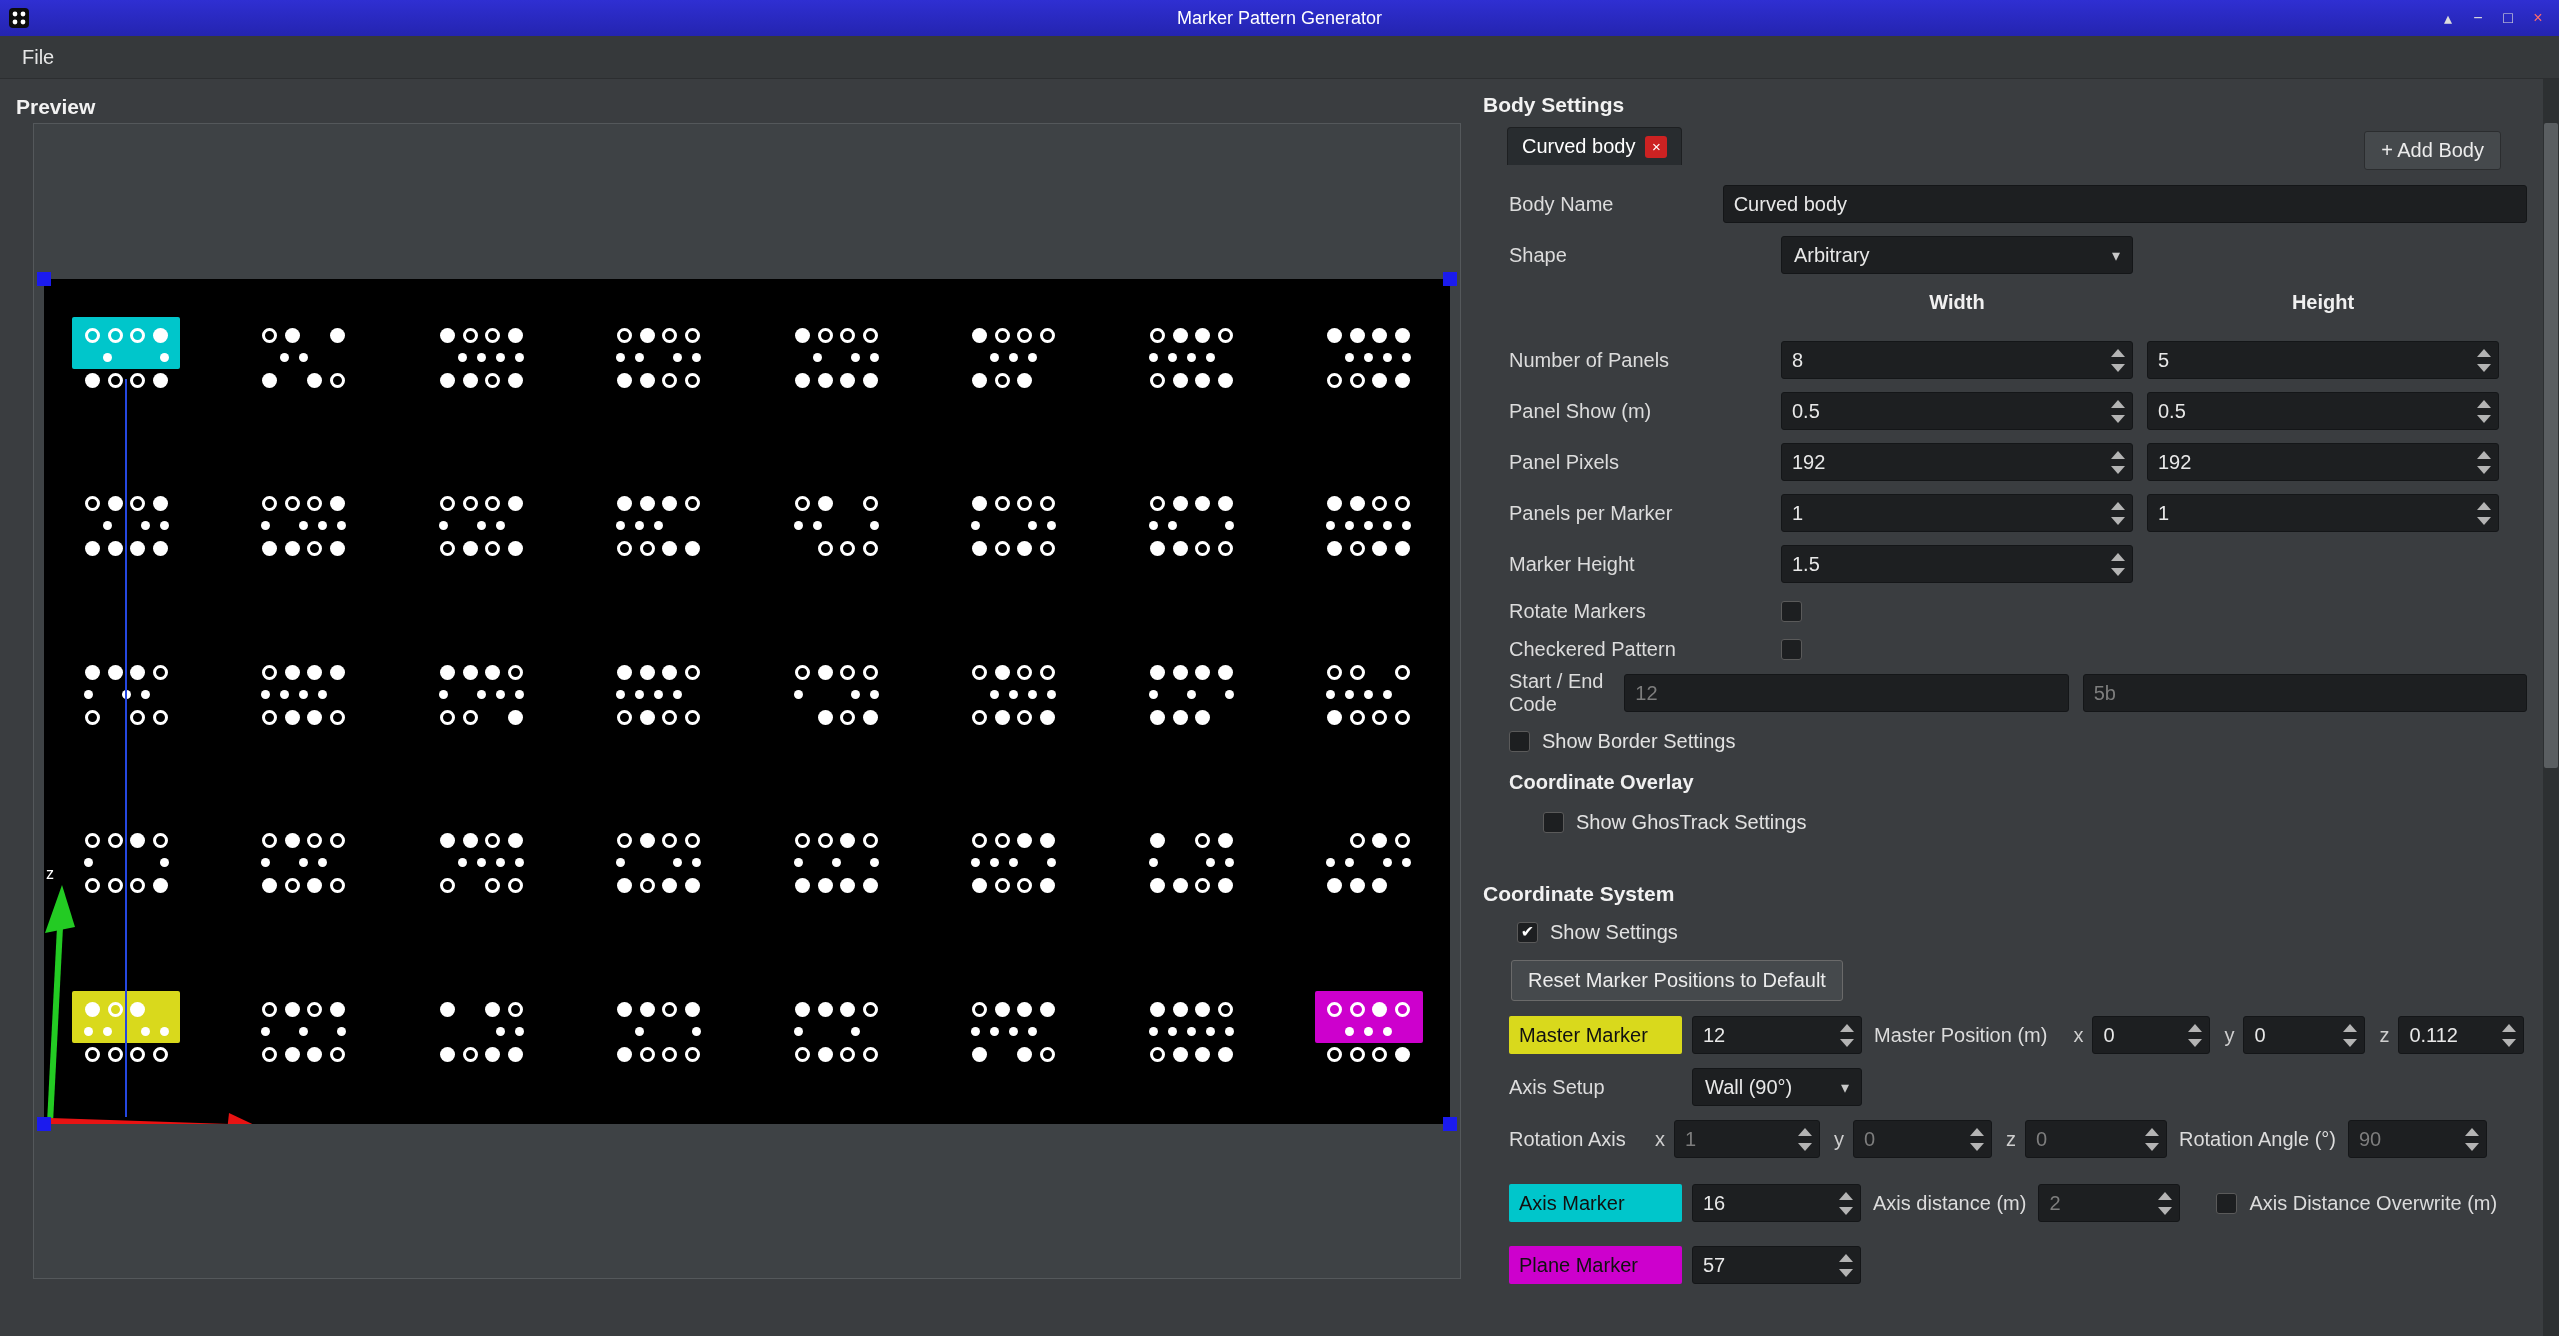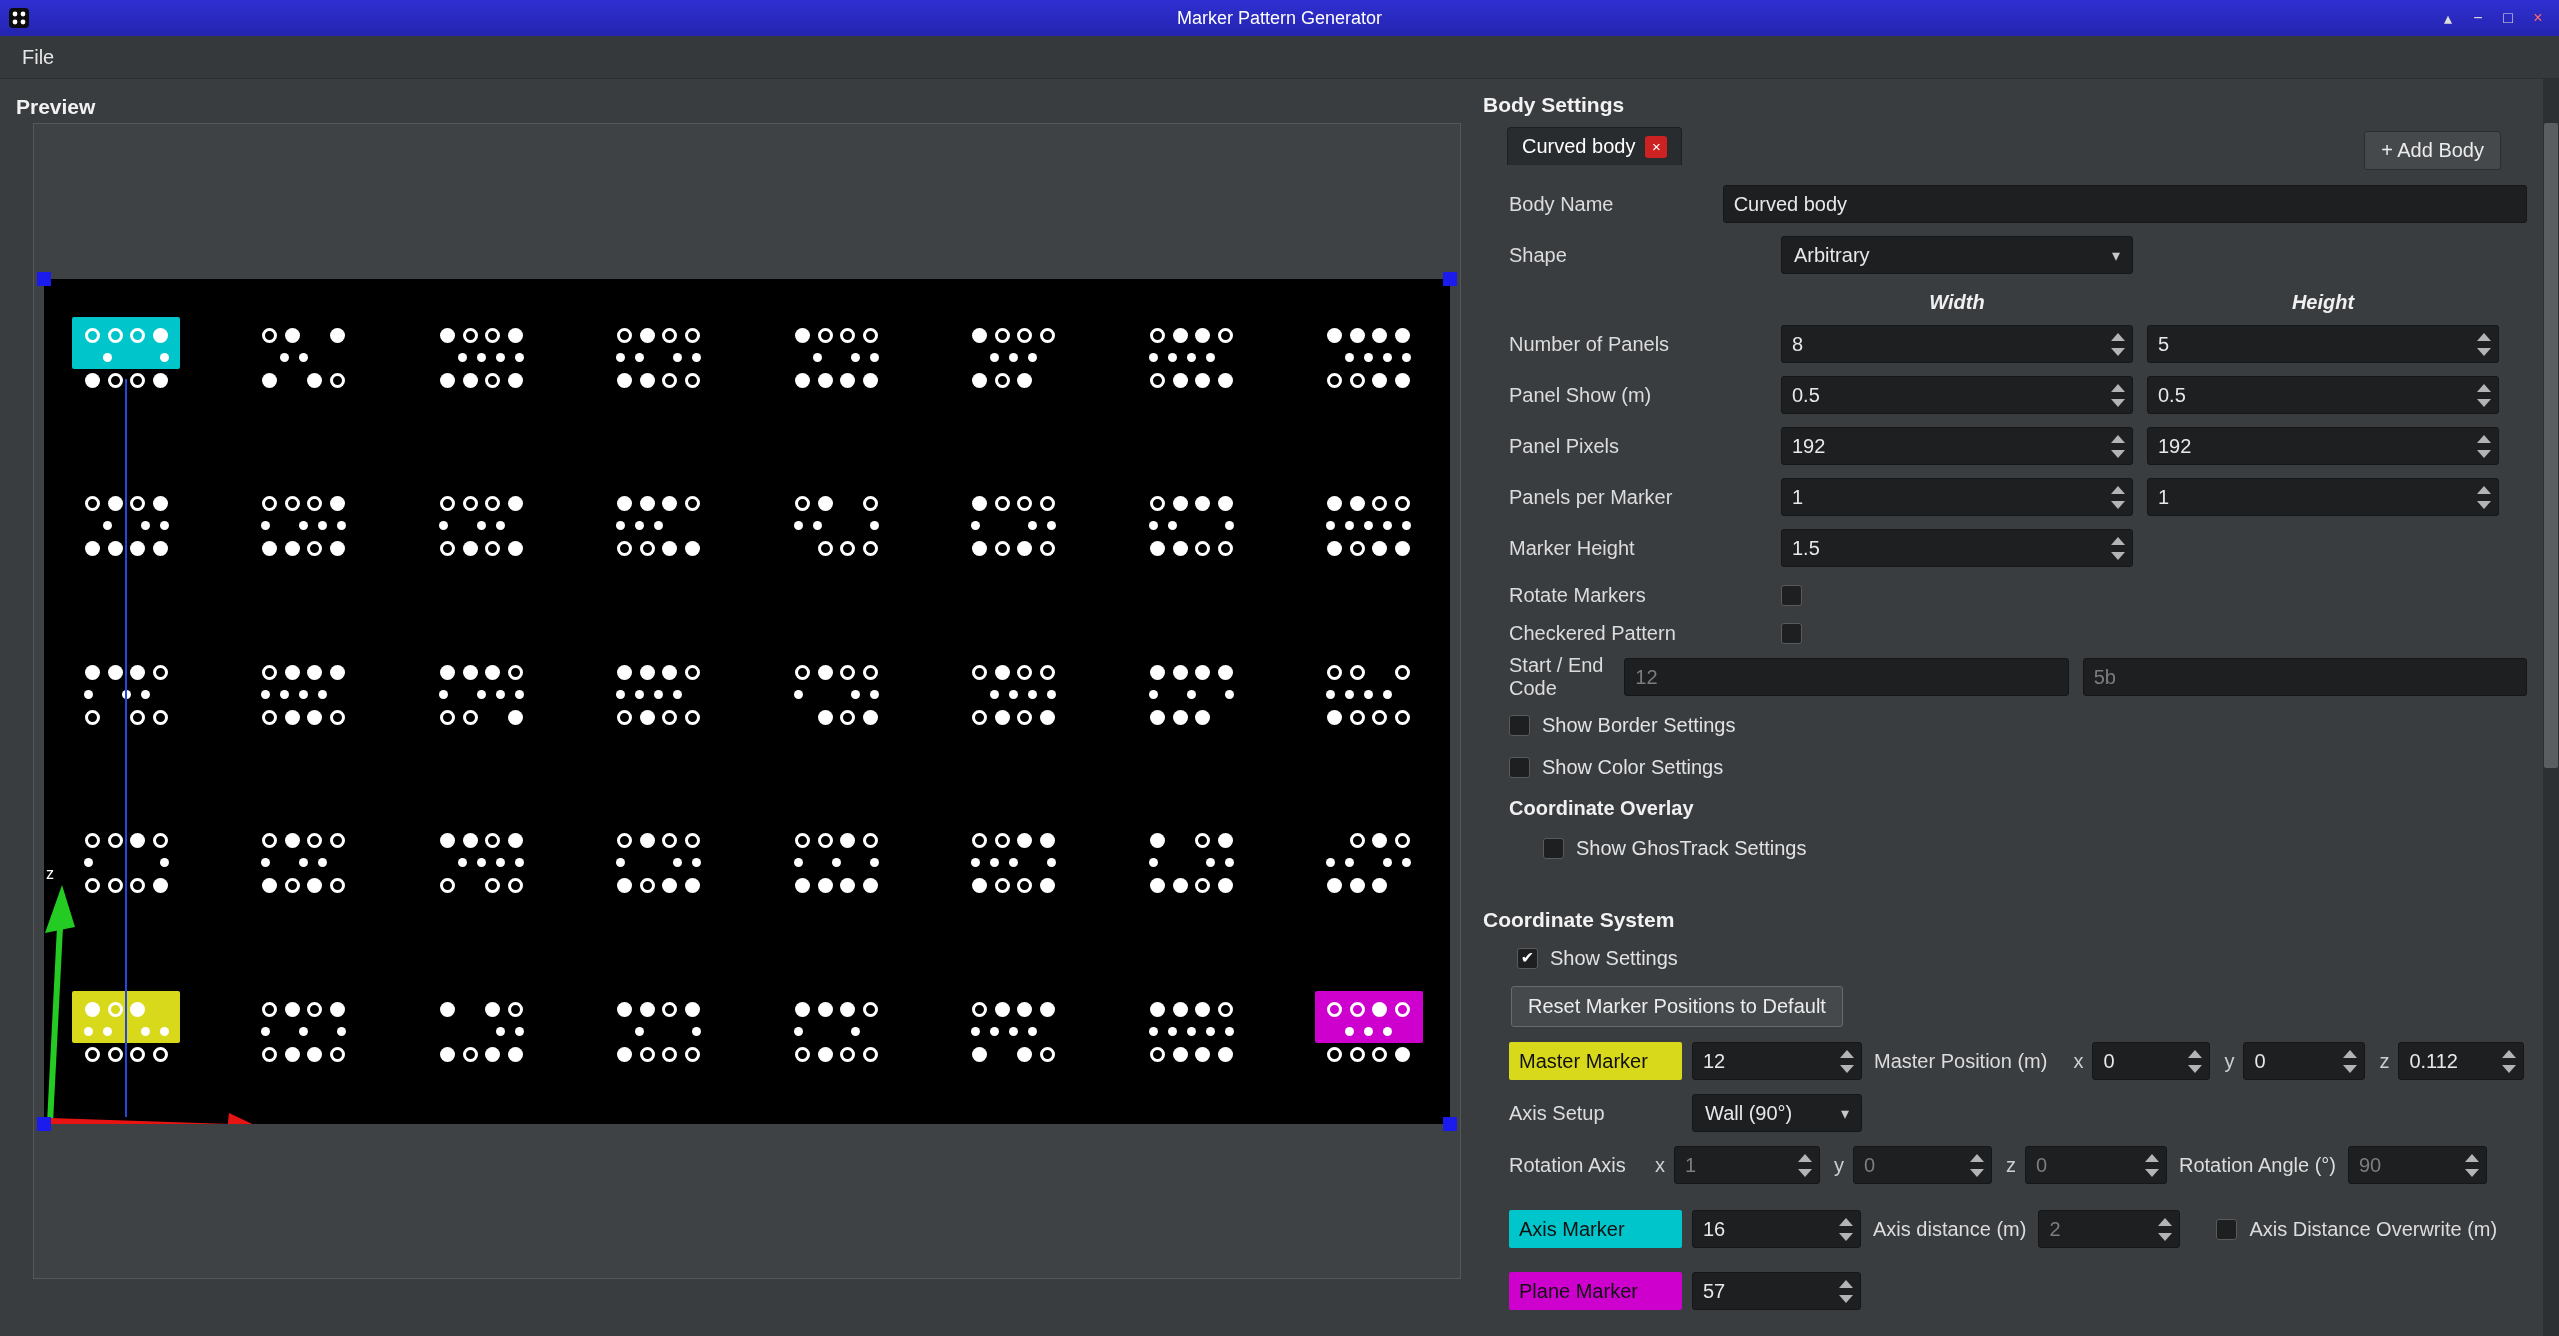--- a/index.html
+++ b/index.html
@@ -47,21 +47,21 @@
        border:1px solid #1d1f21;border-bottom:none;border-radius:4px 4px 0 0;padding:7px 14px;color:#fff;}
   .tab-close{width:22px;height:22px;background:#cc2222;border-radius:3px;color:#fff;display:flex;
              align-items:center;justify-content:center;font-size:15px;}
   .add-body{position:absolute;right:26px;top:4px;background:#45494c;border:1px solid #2b2d2f;border-radius:3px;
             color:#ececec;font-size:20px;padding:7px 16px;font-family:inherit;}
 
   .form{padding-left:26px;}
   .frow{display:flex;align-items:center;height:38px;margin-bottom:13px;}
   .flabel{width:272px;color:#dcdcdc;}
   .col1{width:352px;} .col2{width:352px;margin-left:14px;}
-  .header-row{height:30px;margin-bottom:8px;font-style:italic;}
+  .header-row{height:30px;margin-bottom:24px;}
   .col-header{text-align:center;font-weight:bold;color:#f0f0f0;}
 
   .text-input,.spin input{background:#1d1f21;border:1px solid #141618;border-radius:3px;color:#e8e8e8;
        font-family:inherit;font-size:20px;height:38px;box-sizing:border-box;padding:0 10px;width:100%;outline:none;}
   .dim input,input.dim{color:#7d7d7d;}
   .spin{position:relative;height:38px;}
   .spin input{padding-right:34px;}
   .spin-arrows{position:absolute;right:1px;top:1px;bottom:1px;width:28px;display:flex;flex-direction:column;
                align-items:center;justify-content:center;gap:7px;}
   .spin-arrows .up{width:0;height:0;border-left:7px solid transparent;border-right:7px solid transparent;
@@ -791,24 +791,20 @@
           <div class="flabel">Start / End Code</div>
           <input class="text-input col1 dim" value="12" style="">
           <input class="text-input col2 dim" value="5b" style="">
         </div>
 
         <div class="chk-row">
           <span class="checkbox"></span>
           <span>Show Border Settings</span>
         </div>
 
-        <div class="chk-row">
-          <span class="checkbox"></span>
-          <span>Show Color Settings</span>
-        </div>
 
         <div class="sub-heading">Coordinate Overlay</div>
         <div class="chk-row" style="margin-left:34px;">
           <span class="checkbox"></span>
           <span>Show GhosTrack Settings</span>
         </div>
 
         <div class="coord">
           <div class="panel-heading">Coordinate System</div>
 

